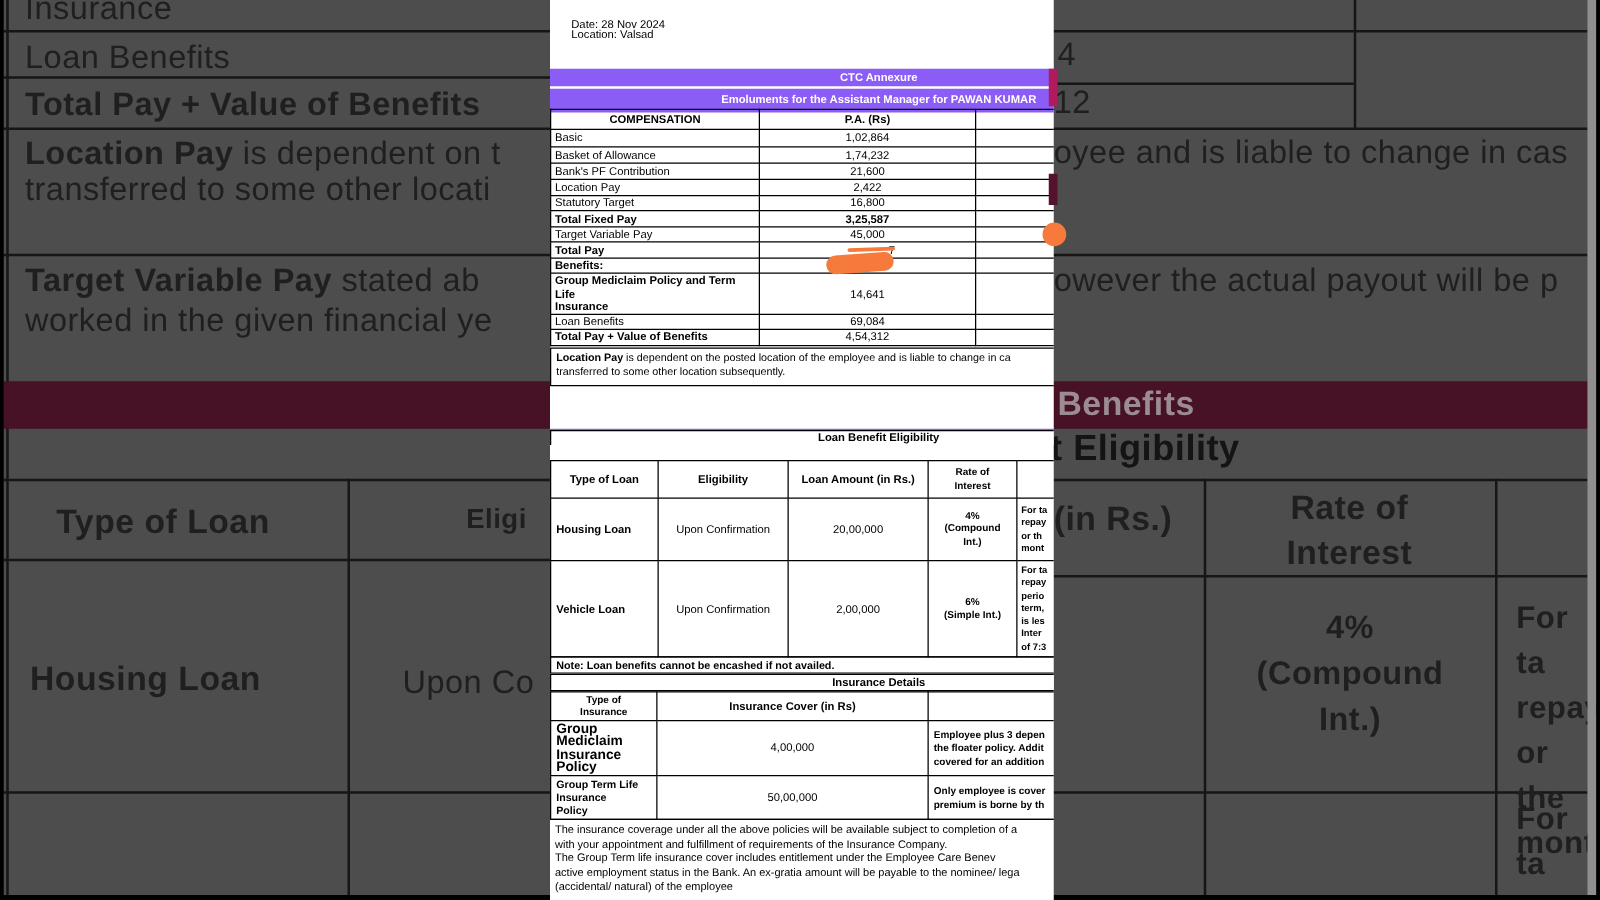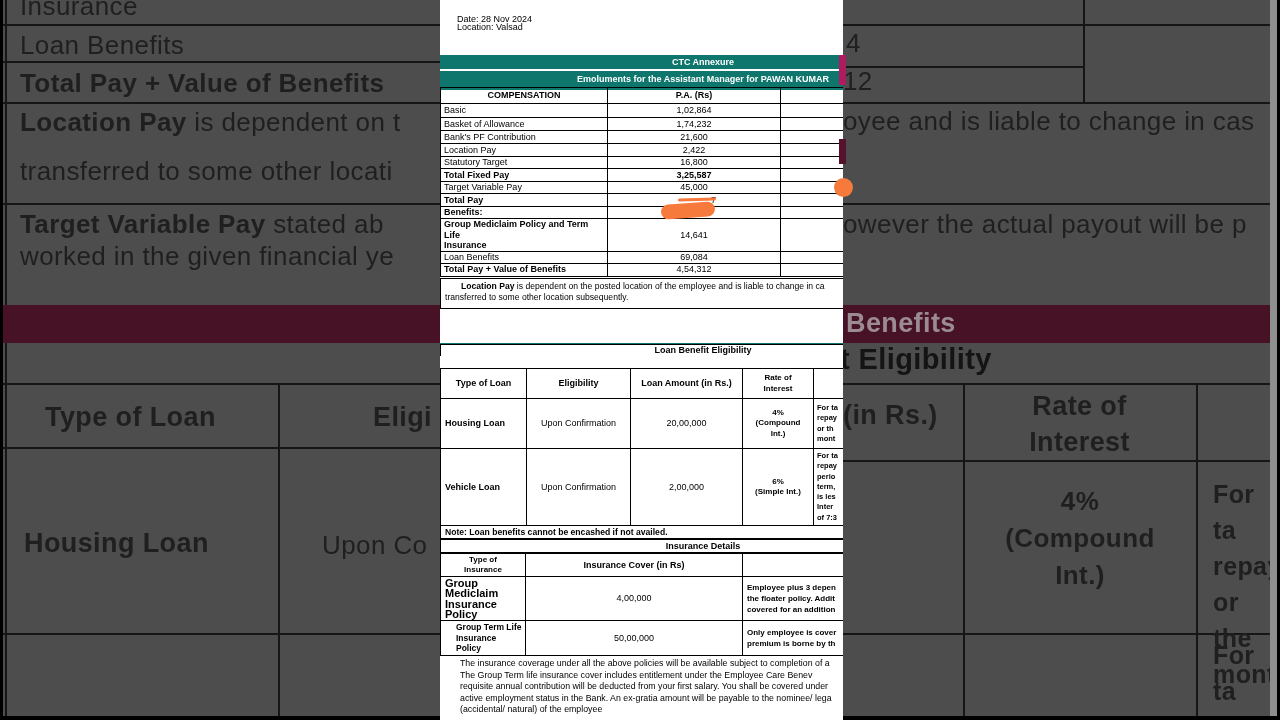--- a/index.html
+++ b/index.html
@@ -13,39 +13,39 @@
   .bgt{position:absolute;color:#1f1f1f;font-size:26px;white-space:nowrap;letter-spacing:.4px;}
   .bgb{font-weight:bold;}
   .pre{white-space:pre-line;font-weight:bold;}
   .ctr{text-align:center;}
   
   .bar-black{position:absolute;background:#000;}
   .lightstrip{position:absolute;background:#8f8f8f;}
   
   .doc{position:absolute;left:440px;top:0;width:403px;height:720px;background:#fff;
        overflow:hidden;color:#000;font-size:9px;}
-  .mbar{position:absolute;left:0;width:526px;background:#0f766e;color:#fff;
+  .mbar{position:absolute;left:0;width:526px;background:#8b5cf6;color:#fff;
         font-weight:bold;text-align:center;font-size:9px;}
   .whdr{position:absolute;left:0;width:526px;background:#fff;color:#000;
         font-weight:bold;text-align:center;font-size:9px;box-sizing:border-box;border:1px solid #000;}
   table{border-collapse:collapse;table-layout:fixed;}
   .t{position:absolute;left:0;width:526px;}
   td{border:1px solid #000;font-size:9px;padding:0 3px;overflow:hidden;line-height:10.5px;vertical-align:middle;}
   .c{text-align:center;}
   .b{font-weight:bold;}
   .nw{white-space:nowrap;}
   .s8{font-size:8px;line-height:10.5px;}
   .s75{font-size:7.5px;line-height:10.3px;}
   .notebox{position:absolute;left:0;width:526px;box-sizing:border-box;border:1px solid #000;
            font-size:8.6px;line-height:11px;padding:2px 4px;white-space:nowrap;overflow:hidden;}
   .lnote{position:absolute;left:0;width:526px;box-sizing:border-box;border:1px solid #000;
          font-weight:bold;font-size:8.6px;padding:1px 4px;white-space:nowrap;}
   .footer{position:absolute;left:0;top:655px;width:403px;box-sizing:border-box;
           border-top:1px solid #000;font-size:8.8px;line-height:11.5px;padding:2px 0 0 4px;}
-  .fl{white-space:nowrap;overflow:hidden;margin-left:16px;}
+  .fl{white-space:nowrap;overflow:hidden;}
   
   .blob{position:absolute;background:#f57a3c;border-radius:8px;transform:rotate(-4deg);}
   .arc{position:absolute;background:#f57a3c;border-radius:3px;transform:rotate(-2deg);}
   .dot{position:absolute;background:#f57a3c;border-radius:50%;}
 </style>
 </head>
 <body>
 
 <div class="stage">
 
@@ -64,25 +64,25 @@
     <div class="bgl" style="left:843px;top:460px;width:427px;height:2px"></div>
     <div class="bgl" style="left:3px;top:633px;width:1267px;height:2px"></div>
     <div class="bgl" style="left:963px;top:383px;width:2px;height:333px"></div>
     <div class="bgl" style="left:1196px;top:383px;width:2px;height:333px"></div>
     <div class="bgl" style="left:1083px;top:0;width:2px;height:103px"></div>
 
     <div class="bgt" style="left:20px;top:-9px">Insurance</div>
     <div class="bgt" style="left:20px;top:30px">Loan Benefits</div>
     <div class="bgt bgb" style="left:20px;top:68px">Total Pay + Value of Benefits</div>
     <div class="bgt" style="left:20px;top:107px"><span class="bgb">Location Pay</span><span> is dependent on t</span></div>
-    <div class="bgt" style="left:20px;top:156px">transferred to some other locati</div>
+    <div class="bgt" style="left:20px;top:136px">transferred to some other locati</div>
     <div class="bgt" style="left:20px;top:209px"><span class="bgb">Target Variable Pay</span><span> stated ab</span></div>
     <div class="bgt" style="left:20px;top:241px">worked in the given financial ye</div>
     <div class="bgt bgb" style="left:45px;top:402px;font-size:27px">Type of Loan</div>
-    <div class="bgt bgb" style="left:373px;top:402px;font-size:27px">Eligi</div>
+    <div class="bgt bgb" style="left:373px;top:402px;font-size:22px">Eligi</div>
     <div class="bgt bgb" style="left:24px;top:528px;font-size:27px">Housing Loan</div>
     <div class="bgt" style="left:322px;top:530px">Upon Co</div>
 
     <div class="bgt" style="left:846px;top:28px">4</div>
     <div class="bgt" style="left:843px;top:66px">12</div>
     <div class="bgt" style="left:843px;top:106px">oyee and is liable to change in cas</div>
     <div class="bgt" style="left:843px;top:209px">owever the actual payout will be p</div>
     <div class="bgt bgb" style="left:846px;top:308px;font-size:27px;color:#9b8b92">Benefits</div>
     <div class="bgt bgb" style="left:840px;top:343px;font-size:29px;color:#141414">t Eligibility</div>
     <div class="bgt bgb" style="left:843px;top:400px;font-size:27px">(in Rs.)</div>
@@ -262,34 +262,34 @@
         <td class="b pre" style="white-space:pre-line;font-size:11px;line-height:10.5px;padding-left:4px">Group
 Mediclaim
 Insurance
 Policy</td>
         <td class="c">4,00,000</td>
         <td class="pre s8" style="white-space:pre-line;line-height:11px;padding-left:4px">Employee plus 3 depen
 the floater policy. Addit
 covered for an addition</td>
       </tr>
       <tr style="height:35px">
-        <td class="b pre" style="white-space:pre-line;font-size:8.5px;line-height:10.5px;padding-left:15px">Group Term Life
+        <td class="b pre" style="white-space:pre-line;font-size:8.5px;line-height:10.5px;padding-left:4px">Group Term Life
 Insurance
 Policy</td>
         <td class="c">50,00,000</td>
         <td class="pre s8" style="white-space:pre-line;line-height:11px;padding-left:4px">Only employee is cover
 premium is borne by th</td>
       </tr>
     </tbody>
       </table>
 
     <div class="footer">
       <div class="fl">The insurance coverage under all the above policies will be available subject to completion of a</div>
+      <div class="fl">with your appointment and fulfillment of requirements of the Insurance Company.</div>
       <div class="fl">The Group Term life insurance cover includes entitlement under the Employee Care Benev</div>
-      <div class="fl">requisite annual contribution will be deducted from your first salary. You shall be covered under</div>
       <div class="fl">active employment status in the Bank. An ex-gratia amount will be payable to the nominee/ lega</div>
       <div class="fl">(accidental/ natural) of the employee</div>
     </div>
 
     <div class="arc" style="left:238px;top:198px;width:38px;height:3px"></div>
     <div class="blob" style="left:221px;top:203px;width:54px;height:15px"></div>
   </div>
 
   <div class="a" style="left:839px;top:55px;width:7px;height:30px;background:#b01a5e"></div>
   <div class="a" style="left:839px;top:139px;width:7px;height:25px;background:#55122c"></div>

